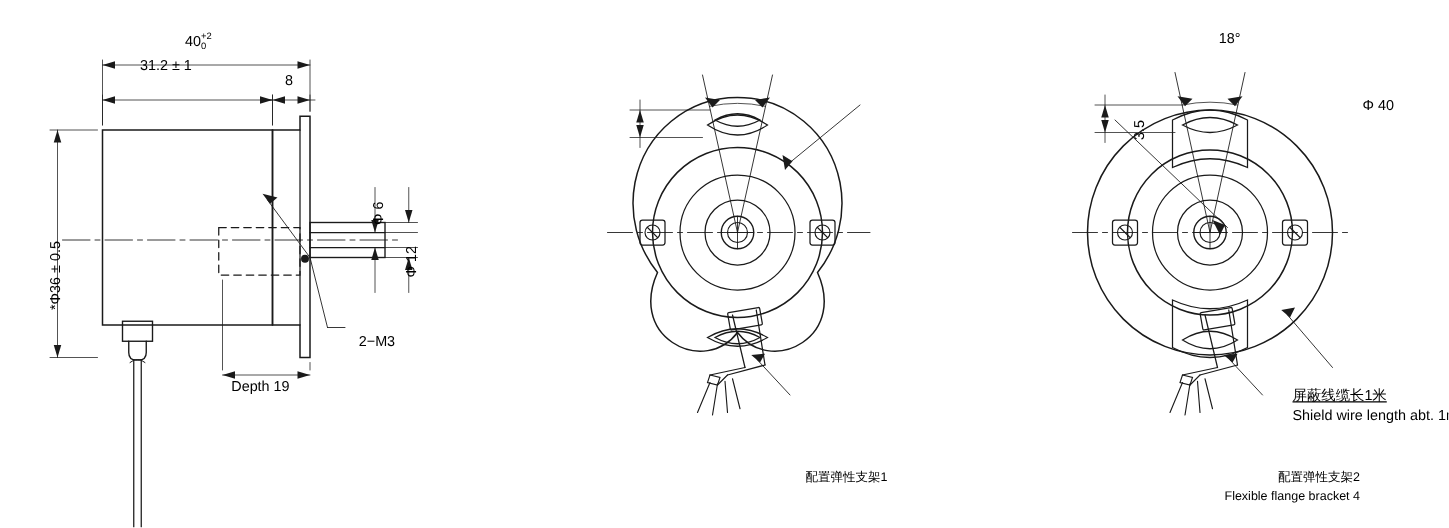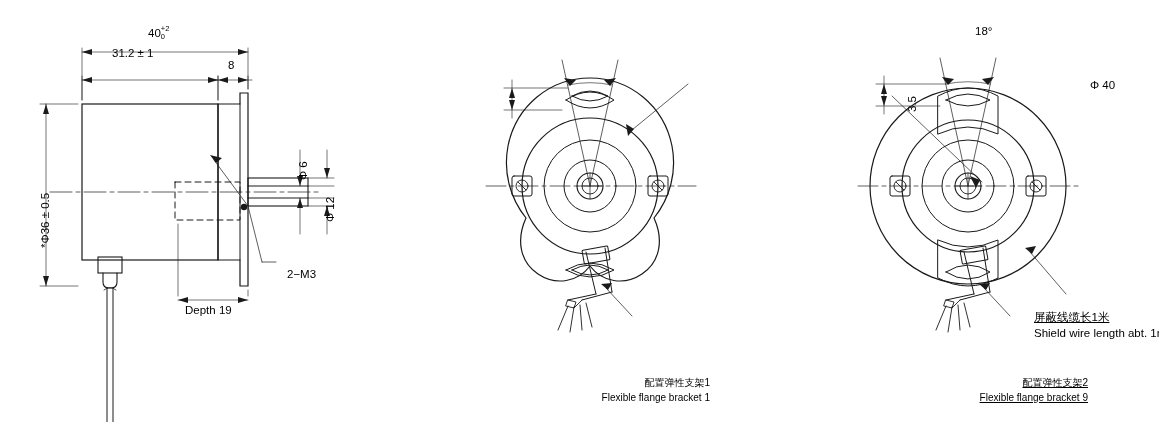--- a/index.html
+++ b/index.html
@@ -341,21 +341,20 @@
           <line x1="204" y1="288" x2="230" y2="316"></line>
         </g>
         <polygon points="206,290 199,284 210,283" fill="#1a1a1a" stroke="none"></polygon>
       </g>
     </svg>
 
   </div>
 
   <div class="caption" style="left:470px; top:376px; width:240px;">
     <span class="cn">配置弹性支架1</span>
-    <span class="en">Flexible flange bracket 1</span>
-  </div>
-
-  <div class="caption" style="left:848px; top:376px; width:240px;text-decoration:underline;">
+  </div>
+
+  <div class="caption" style="left:848px; top:376px; width:240px;">
     <span class="cn">配置弹性支架2</span>
-    <span class="en">Flexible flange bracket 9</span>
+    <span class="en">Flexible flange bracket 4</span>
   </div>
 
 </div>
 
 </body></html>

